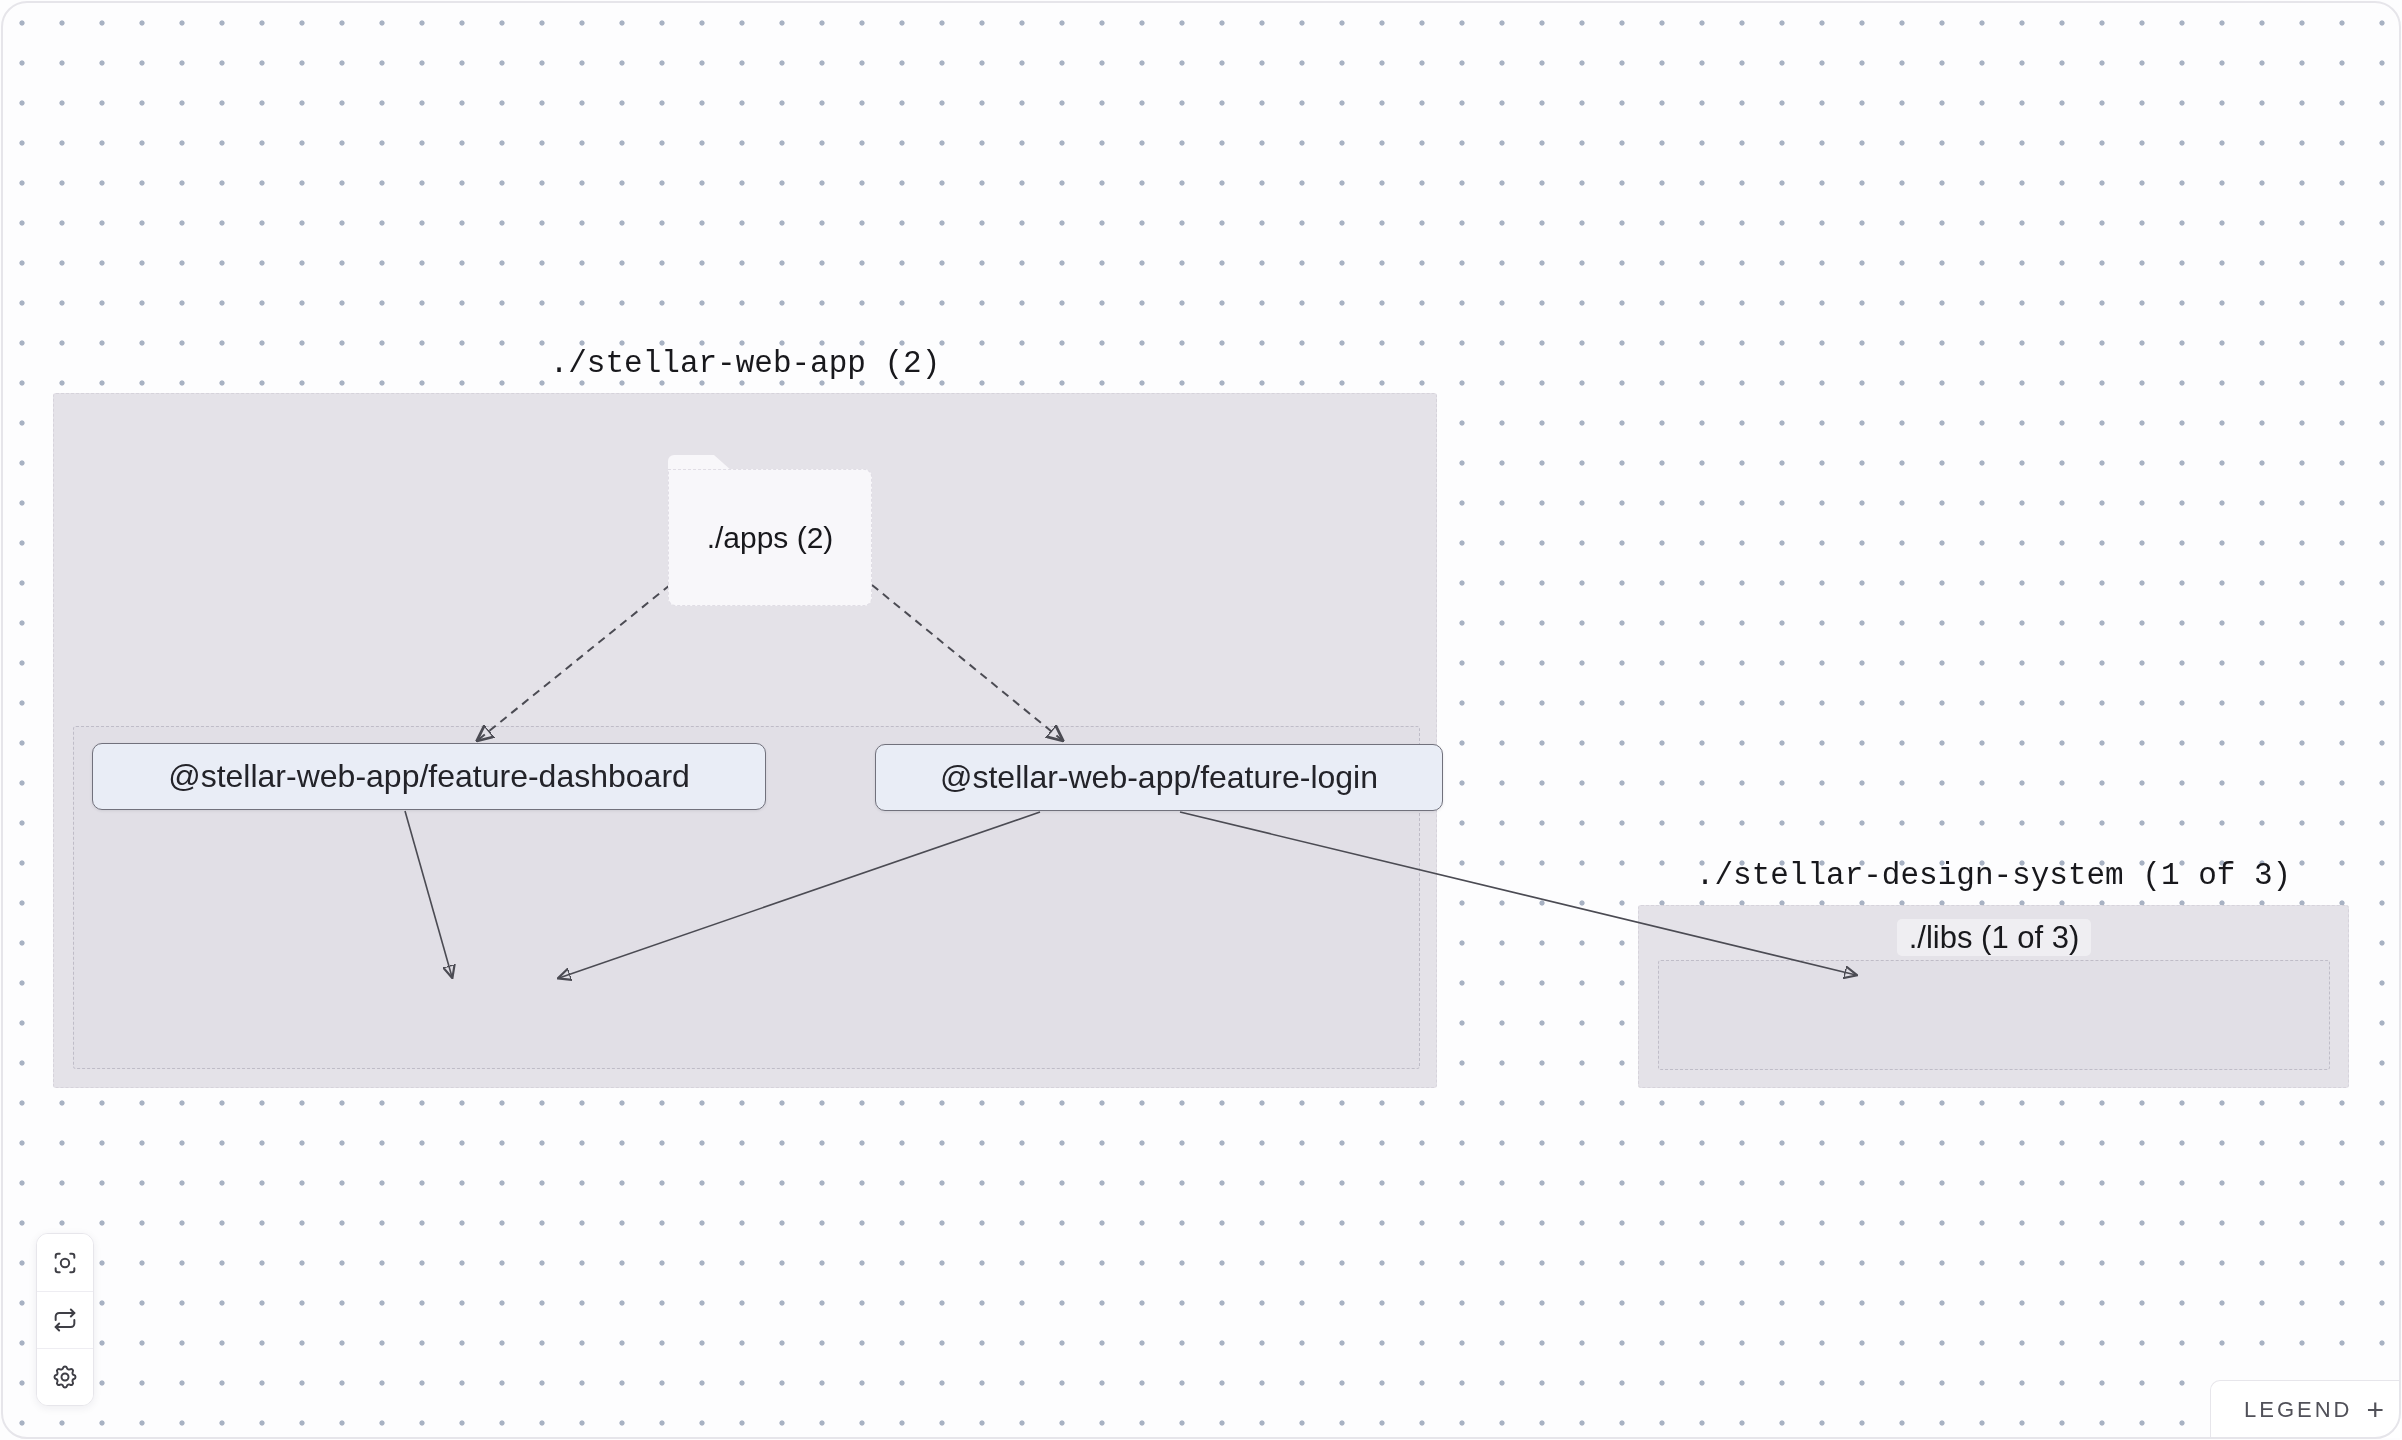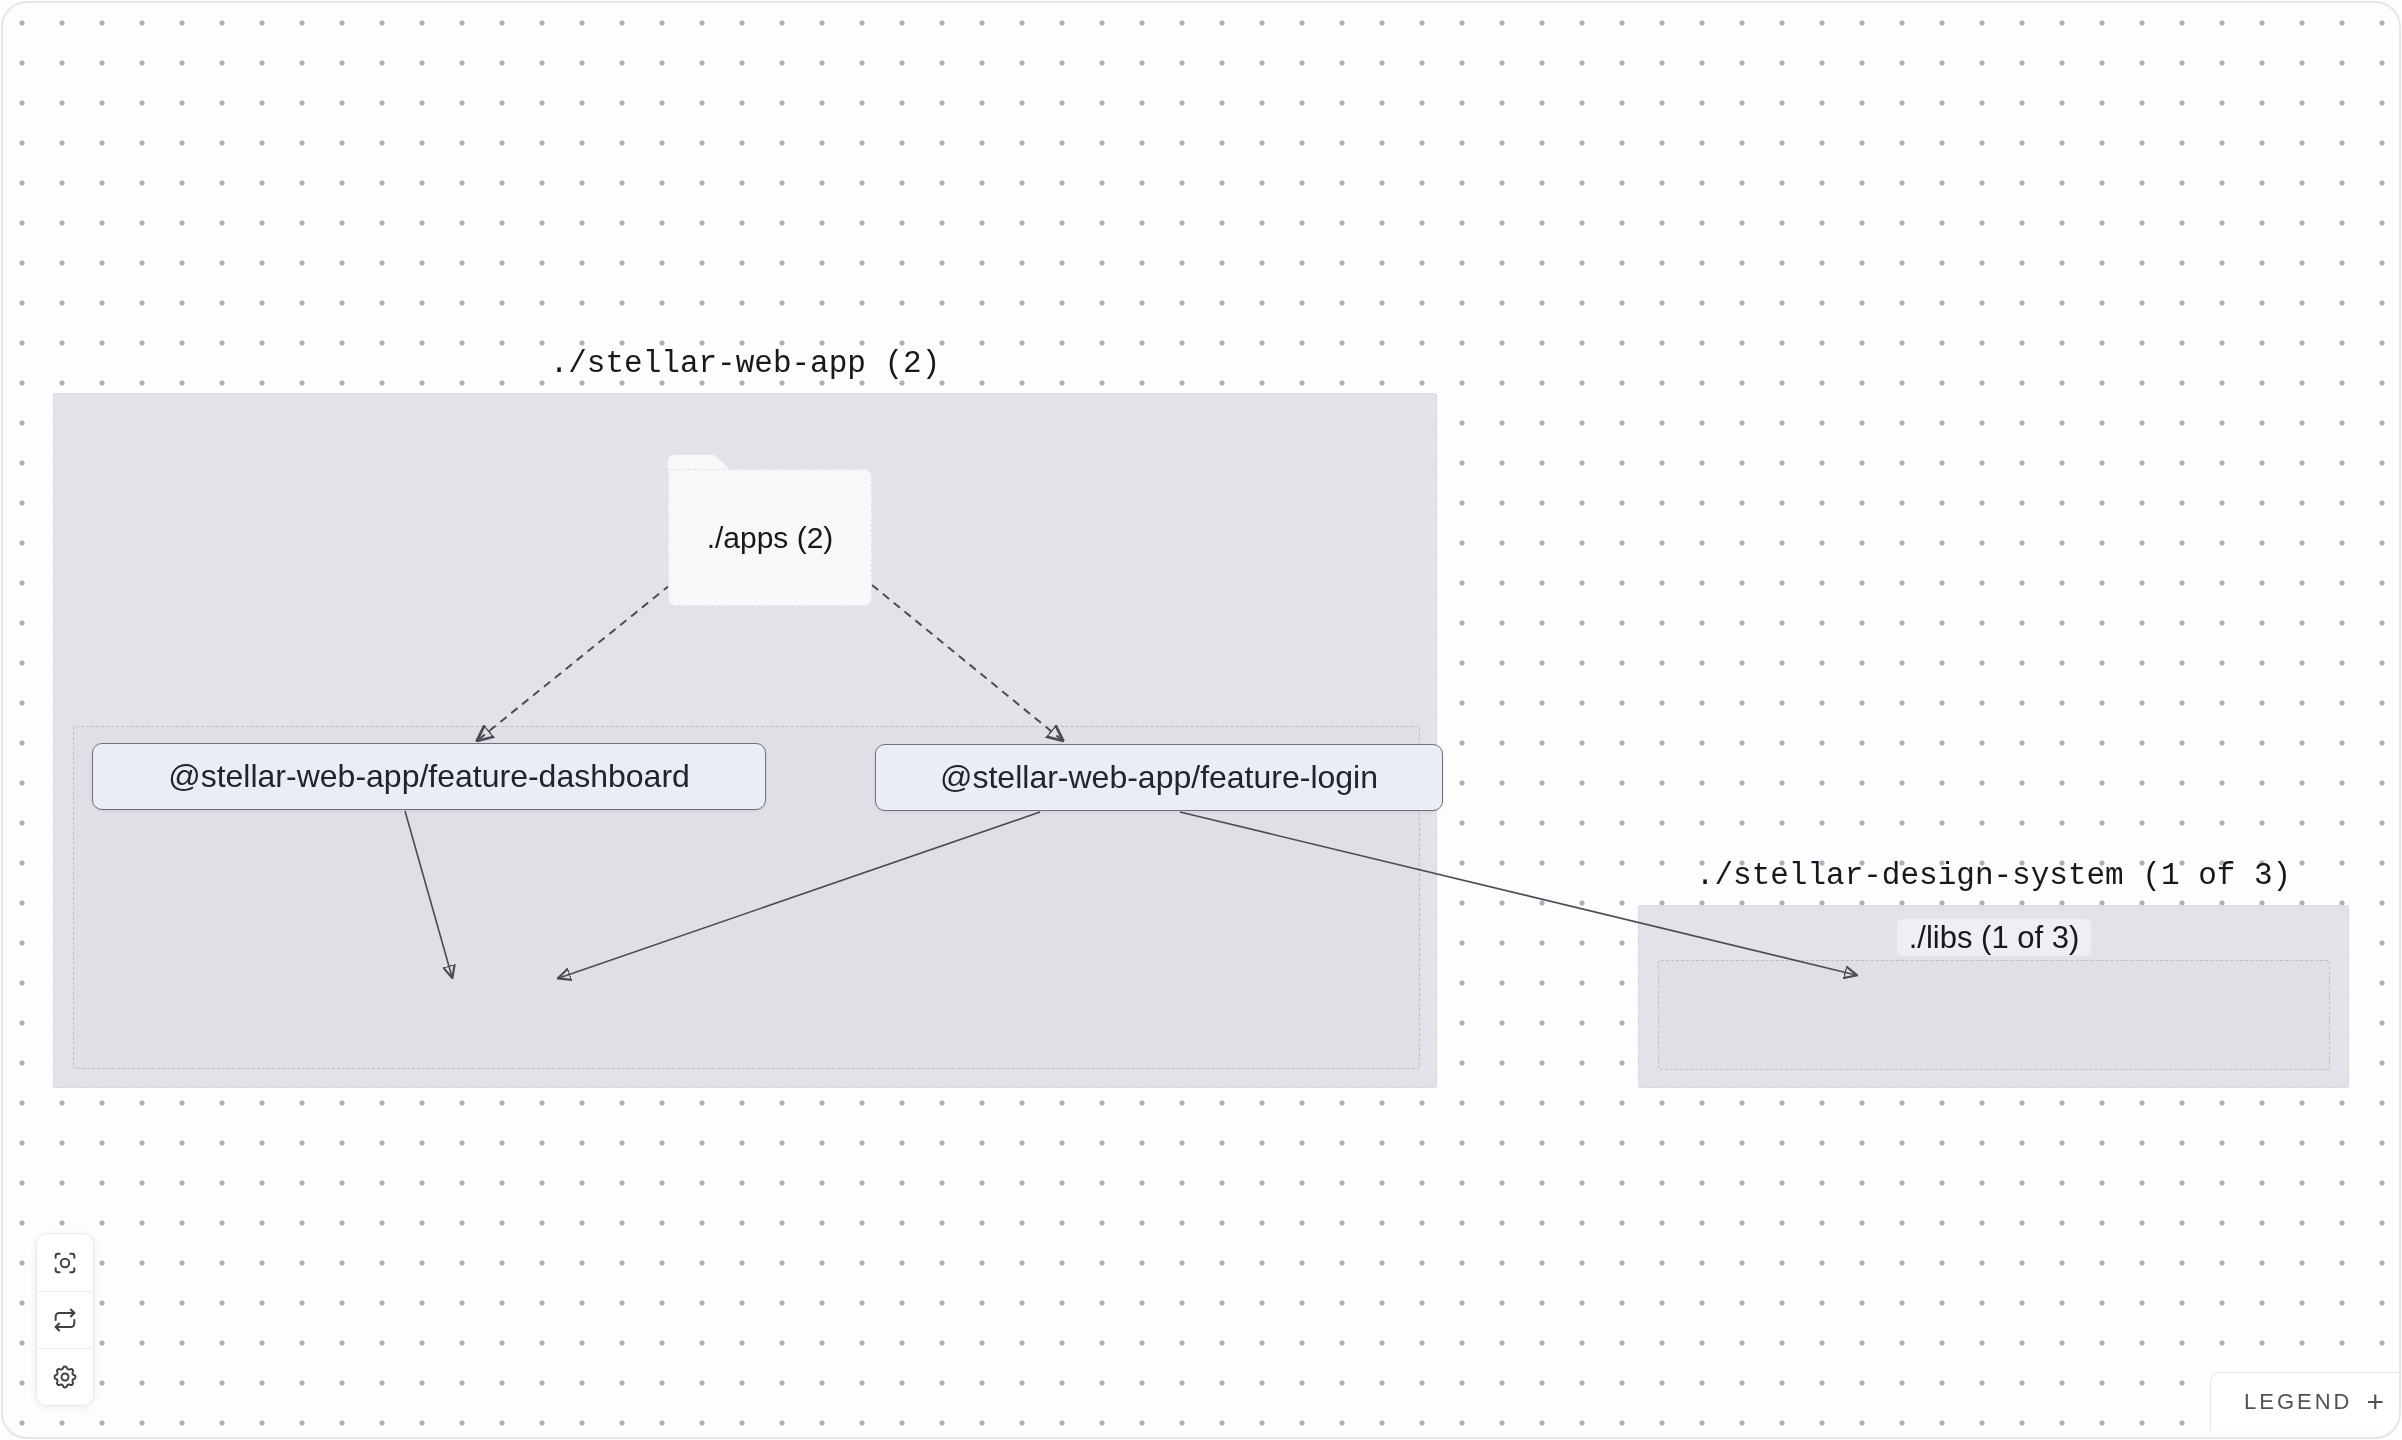--- a/index.html
+++ b/index.html
@@ -44,21 +44,21 @@
 
   #controls{position:absolute;left:36px;top:1233px;width:58px;background:var(--panel_bg);
     border:1px solid var(--panel_border);border-radius:12px;box-shadow:0 2px 8px rgba(30,30,50,.07);
     z-index:5;overflow:hidden;}
   .ctrl-btn{width:100%;height:57px;display:flex;align-items:center;justify-content:center;
     background:var(--panel_bg);border:none;cursor:pointer;}
   .ctrl-btn + .ctrl-btn{border-top:1px solid #eeedf2;}
   .ctrl-btn svg{width:28px;height:28px;stroke:var(--icon);stroke-width:1.7;fill:none;
     stroke-linecap:round;stroke-linejoin:round;}
 
-  #legend{position:absolute;right:2px;bottom:10px;width:190px;height:58px;background:var(--panel_bg);
+  #legend{position:absolute;right:2px;bottom:2px;width:190px;height:58px;background:var(--panel_bg);
     border-top:1px solid var(--panel_border);border-left:1px solid var(--panel_border);
     border-top-left-radius:10px;display:flex;align-items:center;justify-content:center;gap:14px;
     z-index:5;cursor:pointer;padding-left:17px;}
   #legend .txt{font-size:22px;letter-spacing:3px;color:#515159;}
   #legend .plus{font-size:30px;font-weight:300;color:#515159;line-height:1;}
 </style>
 </head>
 <body>
 
 <div id="canvas">

